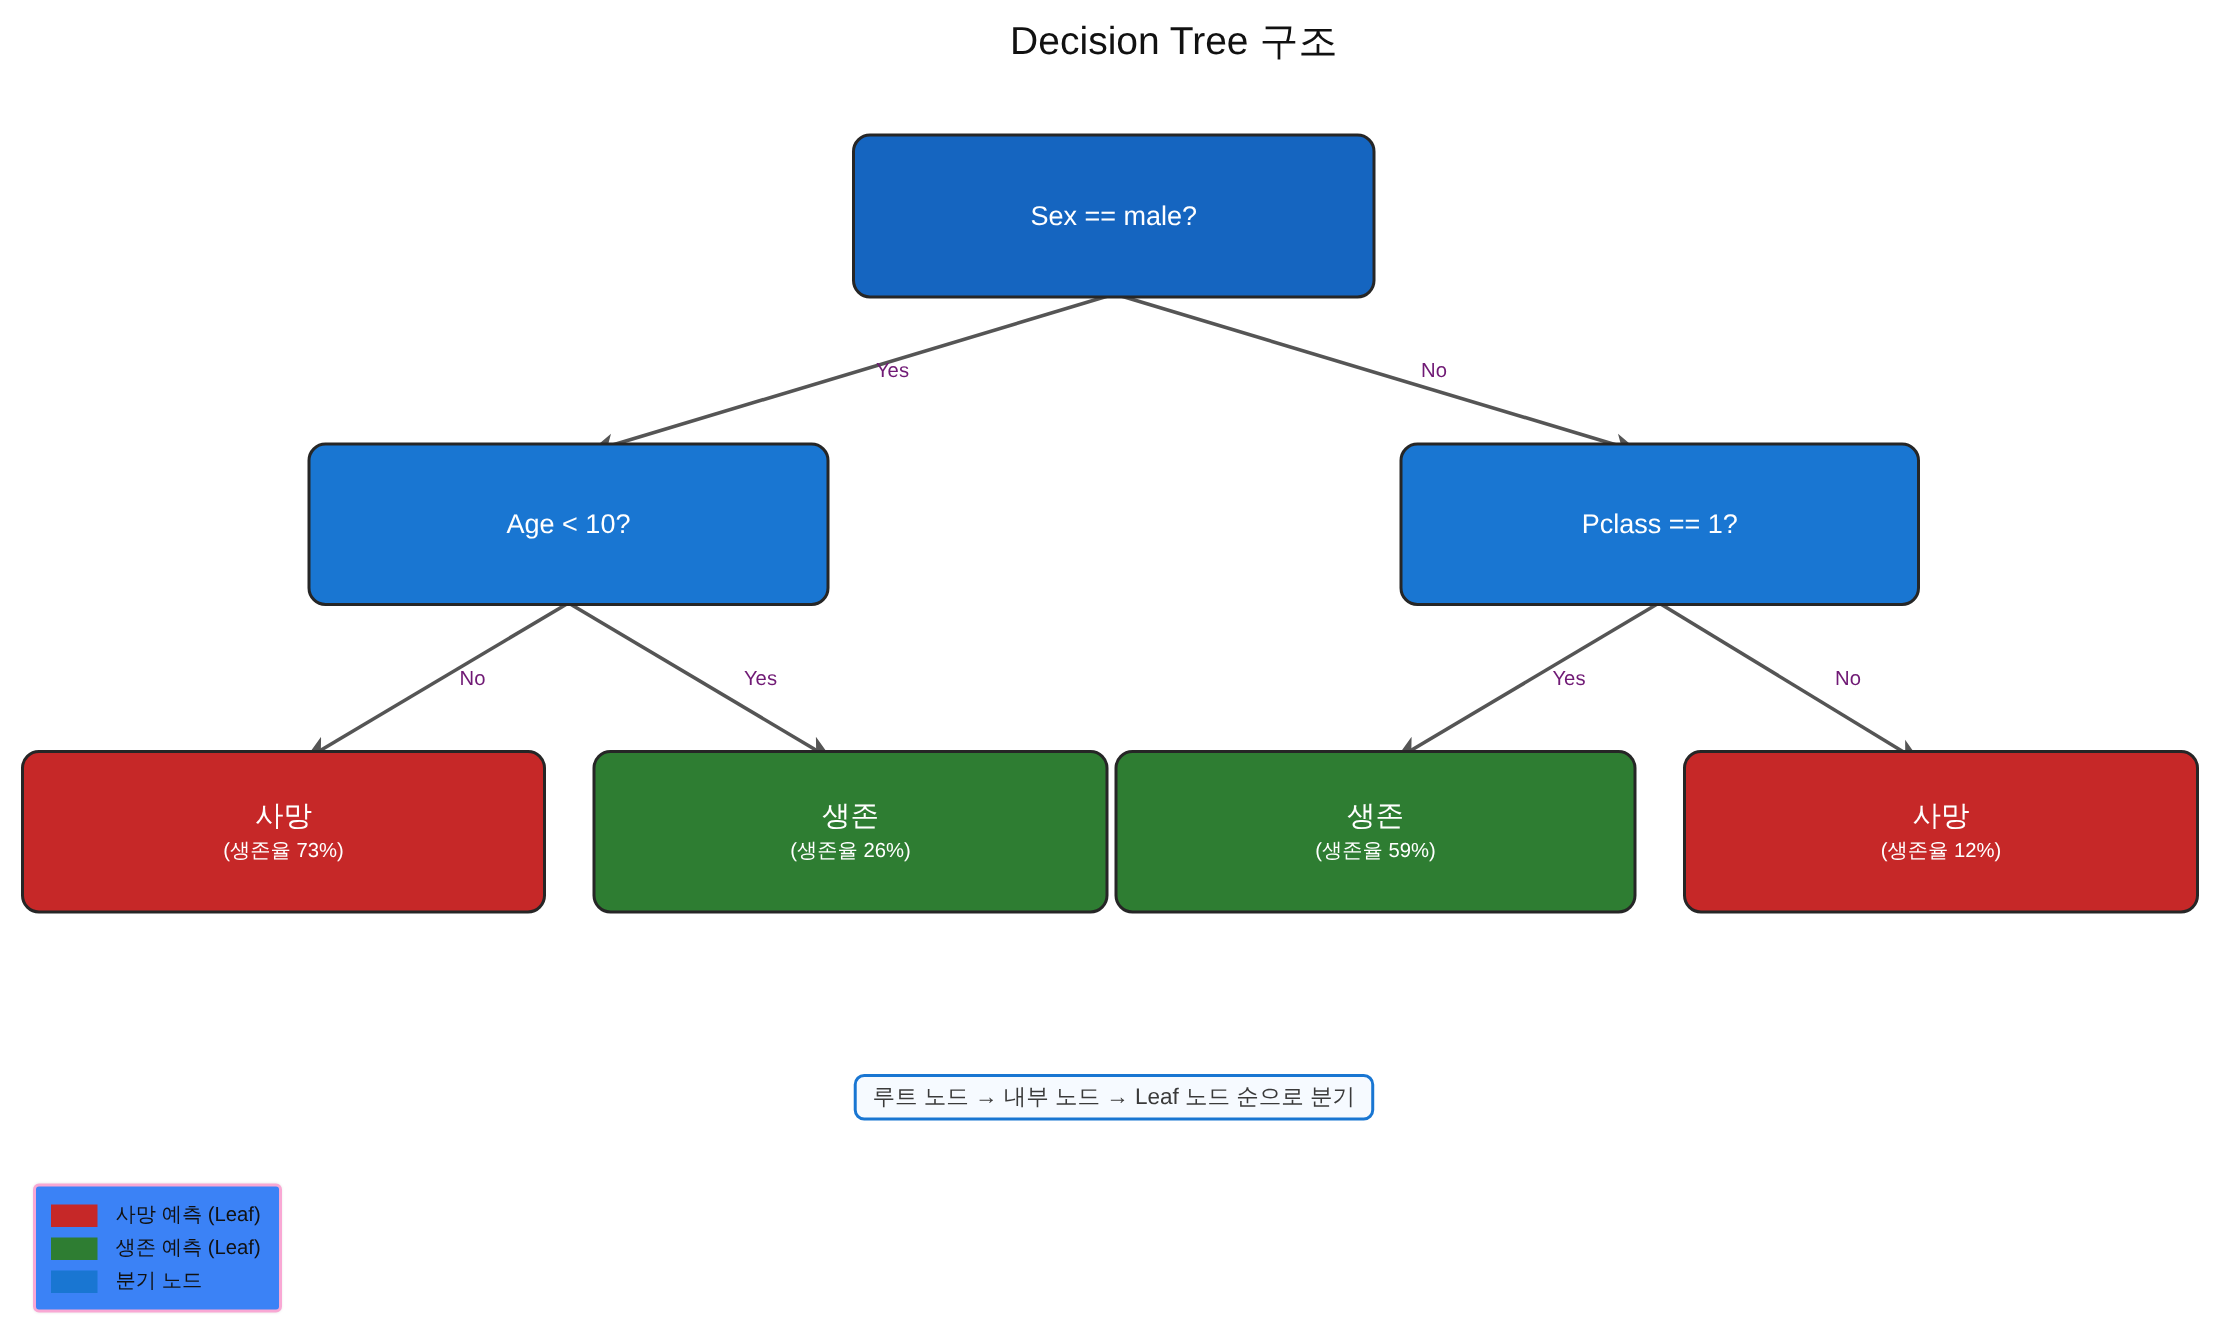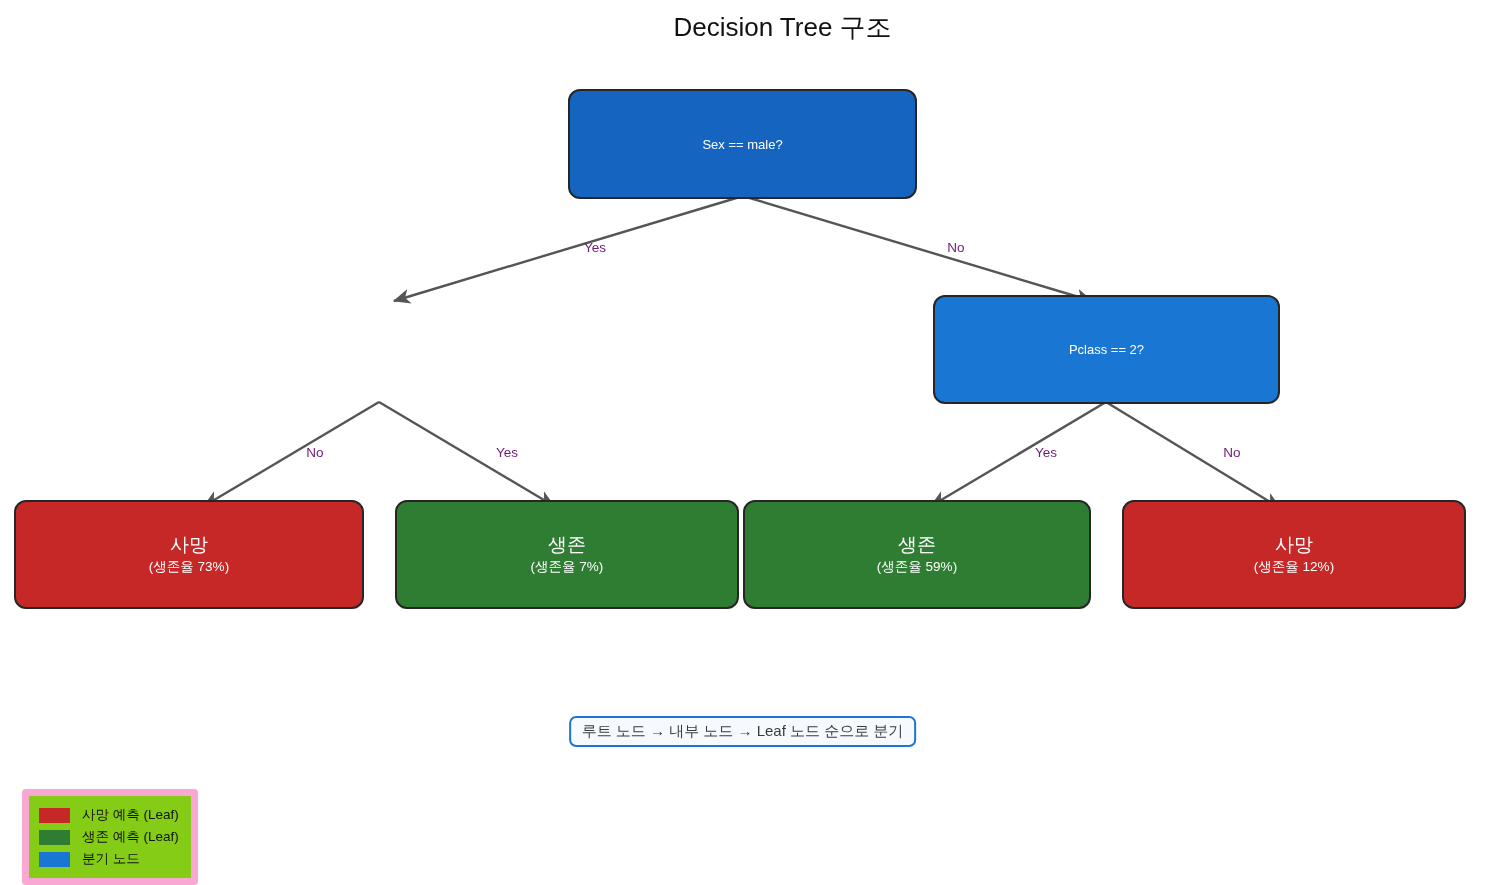--- a/index.html
+++ b/index.html
@@ -30,21 +30,21 @@
     position: absolute;
     border: 2.5px solid #262626;
     border-radius: 12px;
     display: flex;
     flex-direction: column;
     align-items: center;
     justify-content: center;
     color: #ffffff;
     text-align: center;
   }
-  .node .q { font-size: 13px; }
+  .node .q { font-size: 18px; }
   .node .l1 { font-size: 19px; line-height: 1.4; }
   .node .l2 { font-size: 13.5px; line-height: 1.4; }
   .edge-label {
     position: absolute;
     transform: translate(-50%, -50%);
     font-size: 13.5px;
     color: #701a75;
     white-space: nowrap;
   }
   .annotation {
@@ -55,22 +55,22 @@
     border-radius: 7px;
     background: #f6faff;
     padding: 4px 11px;
     font-size: 15px;
     color: #3a3a3a;
     white-space: nowrap;
   }
   .legend {
     position: absolute;
     left: 22px; top: 789px;
-    background: #84cc16;
-    border: 7px solid #f9a8d4;
+    background: #3b82f6;
+    border: 2px solid #f9a8d4;
     border-radius: 4px;
     padding: 8px 12px 8px 10px;
     box-shadow: 0 0 2px rgba(0,0,0,0.08);
   }
   .legend-row {
     display: flex;
     align-items: center;
     height: 22px;
   }
   .legend-swatch {
@@ -109,33 +109,36 @@
   <div class="edge-label" style="left:956px; top:247px;">No</div>
   <div class="edge-label" style="left:315px; top:452px;">No</div>
   <div class="edge-label" style="left:507px; top:452px;">Yes</div>
   <div class="edge-label" style="left:1046px; top:452px;">Yes</div>
   <div class="edge-label" style="left:1232px; top:452px;">No</div>
 
   <div class="node" style="left: 568px; top: 89px; width: 345px; height: 106px; background-color: rgb(21, 101, 192);">
     <div class="q">Sex == male?</div>
   </div>
 
+  <div class="node" style="left: 205px; top: 295px; width: 344px; height: 105px; background-color: rgb(25, 118, 210);">
+    <div class="q">Age &lt; 10?</div>
+  </div>
 
   <div class="node" style="left: 933px; top: 295px; width: 343px; height: 105px; background-color: rgb(25, 118, 210);">
-    <div class="q">Pclass == 2?</div>
+    <div class="q">Pclass == 1?</div>
   </div>
 
   <div class="node" style="left: 14px; top: 500px; width: 346px; height: 105px; background-color: rgb(198, 40, 40);">
     <div class="l1">사망</div>
     <div class="l2">(생존율 73%)</div>
   </div>
 
   <div class="node" style="left: 395px; top: 500px; width: 340px; height: 105px; background-color: rgb(46, 125, 50);">
     <div class="l1">생존</div>
-    <div class="l2">(생존율 7%)</div>
+    <div class="l2">(생존율 26%)</div>
   </div>
 
   <div class="node" style="left: 743px; top: 500px; width: 344px; height: 105px; background-color: rgb(46, 125, 50);">
     <div class="l1">생존</div>
     <div class="l2">(생존율 59%)</div>
   </div>
 
   <div class="node" style="left: 1122px; top: 500px; width: 340px; height: 105px; background-color: rgb(198, 40, 40);">
     <div class="l1">사망</div>
     <div class="l2">(생존율 12%)</div>

